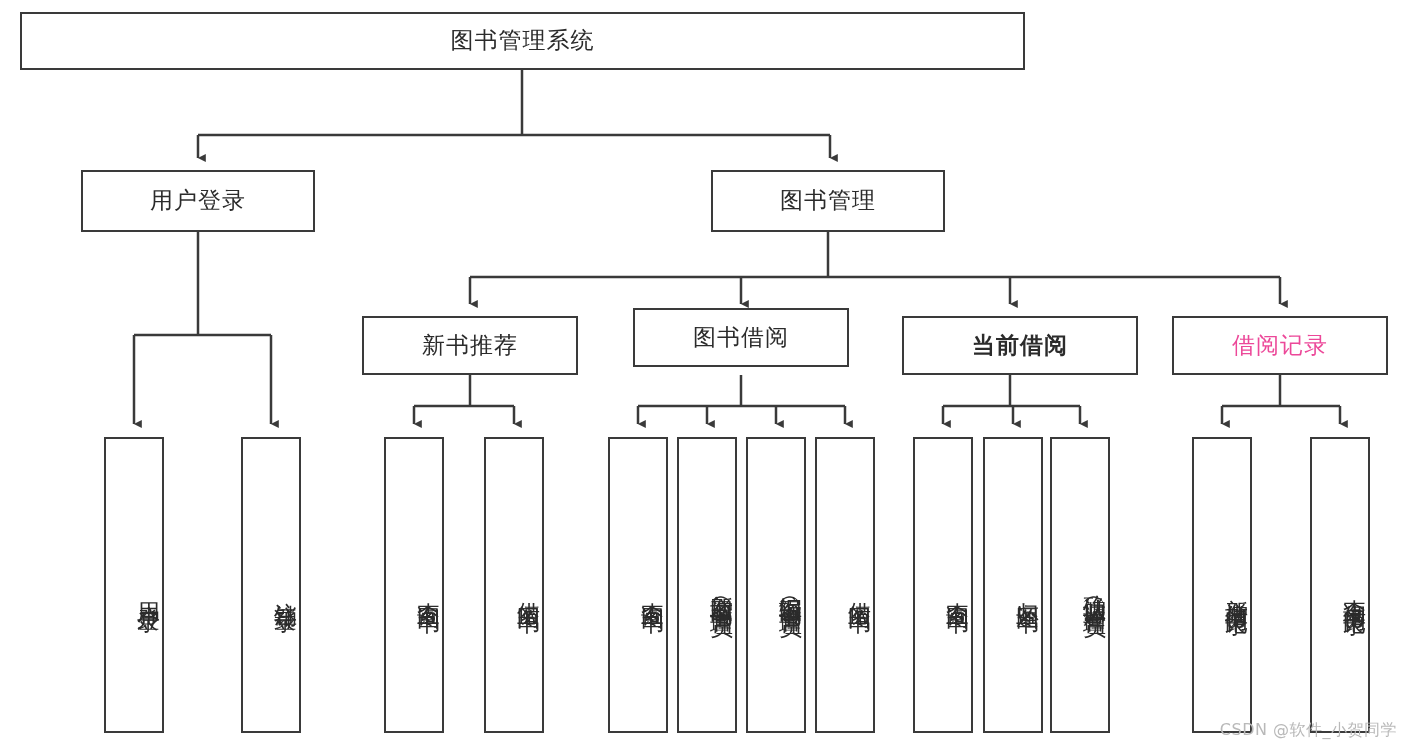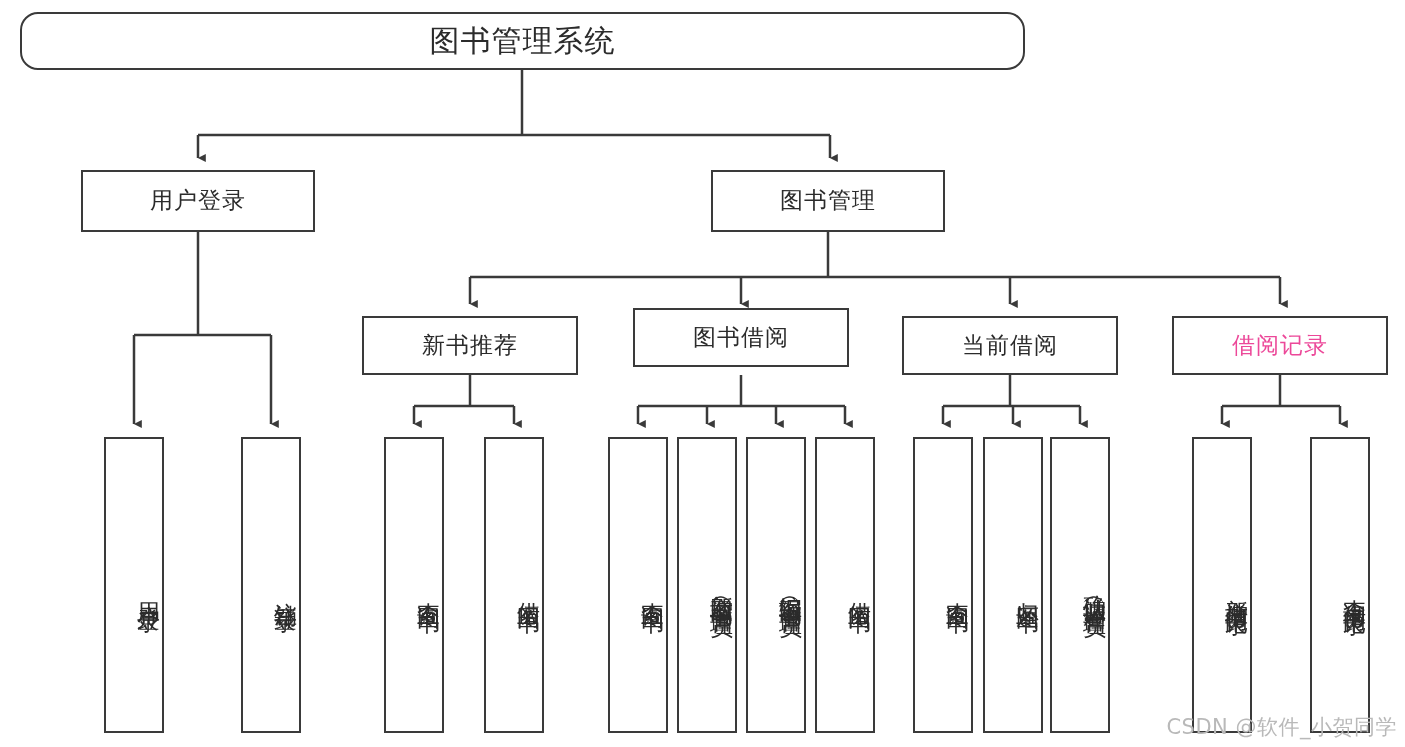--- a/index.html
+++ b/index.html
@@ -36,43 +36,42 @@
     justify-content: center;
     color: #2b2b2b;
   }
   .node.h {
     font-size: 23px;
     letter-spacing: 1px;
     line-height: 1.2;
     white-space: nowrap;
   }
   .node.root {
-    font-size: 30px;
-    border-radius: 18px;
+    font-size: 23px;
   }
   .node.v {
     font-size: 23px;
     writing-mode: vertical-rl;
     text-orientation: upright;
     letter-spacing: 3px;
     line-height: 1.15;
     align-items: flex-start;
     justify-content: center;
     padding-top: 10px;
   }
   .node.v .vtext {
     writing-mode: vertical-rl;
     text-orientation: upright;
     display: block;
   }
   .watermark {
     position: absolute;
     right: 8px;
     bottom: 6px;
-    font-size: 21px;
+    font-size: 16px;
     color: #b9b9b9;
     letter-spacing: 0.5px;
     white-space: nowrap;
   }
 </style>
 </head>
 <body>
 
 <div id="canvas">
 
@@ -126,21 +125,21 @@
     </g>
   </svg>
 
   <div class="node root h" style="left: 20px; top: 12px; width: 1005px; height: 58px; border-color: rgb(58, 58, 58); color: rgb(43, 43, 43); background: rgb(255, 255, 255);">图书管理系统</div>
 
   <div class="node h" style="left: 81px; top: 170px; width: 234px; height: 62px; border-color: rgb(58, 58, 58); color: rgb(43, 43, 43); background: rgb(255, 255, 255);">用户登录</div>
   <div class="node h" style="left: 711px; top: 170px; width: 234px; height: 62px; border-color: rgb(58, 58, 58); color: rgb(43, 43, 43); background: rgb(255, 255, 255);">图书管理</div>
 
   <div class="node h" style="left: 362px; top: 316px; width: 216px; height: 59px; border-color: rgb(58, 58, 58); color: rgb(43, 43, 43); background: rgb(255, 255, 255);">新书推荐</div>
   <div class="node h" style="left: 633px; top: 308px; width: 216px; height: 59px; border-color: rgb(58, 58, 58); color: rgb(43, 43, 43); background: rgb(255, 255, 255);">图书借阅</div>
-  <div class="node h" style="left: 902px; top: 316px; width: 216px; height: 59px; border-color: rgb(58, 58, 58); color: rgb(43, 43, 43); background: rgb(255, 255, 255);">当前借阅</div>
+  <div class="node h" style="left: 902px; top: 316px; width: 236px; height: 59px; border-color: rgb(58, 58, 58); color: rgb(43, 43, 43); background: rgb(255, 255, 255); font-weight: bold;">当前借阅</div>
   <div class="node h" style="left: 1172px; top: 316px; width: 216px; height: 59px; border-color: rgb(58, 58, 58); color: #ec4899; background: rgb(255, 255, 255);">借阅记录</div>
 
   <div class="node v" style="left: 104px; top: 437px; width: 60px; height: 296px; border-color: rgb(58, 58, 58); color: rgb(43, 43, 43); background: rgb(255, 255, 255);">
     <span class="vtext">用户登录</span>
   </div>
   <div class="node v" style="left: 241px; top: 437px; width: 60px; height: 296px; border-color: rgb(58, 58, 58); color: rgb(43, 43, 43); background: rgb(255, 255, 255);">
     <span class="vtext">注销登录</span>
   </div>
   <div class="node v" style="left: 384px; top: 437px; width: 60px; height: 296px; border-color: rgb(58, 58, 58); color: rgb(43, 43, 43); background: rgb(255, 255, 255);">
     <span class="vtext">查询图书</span>

